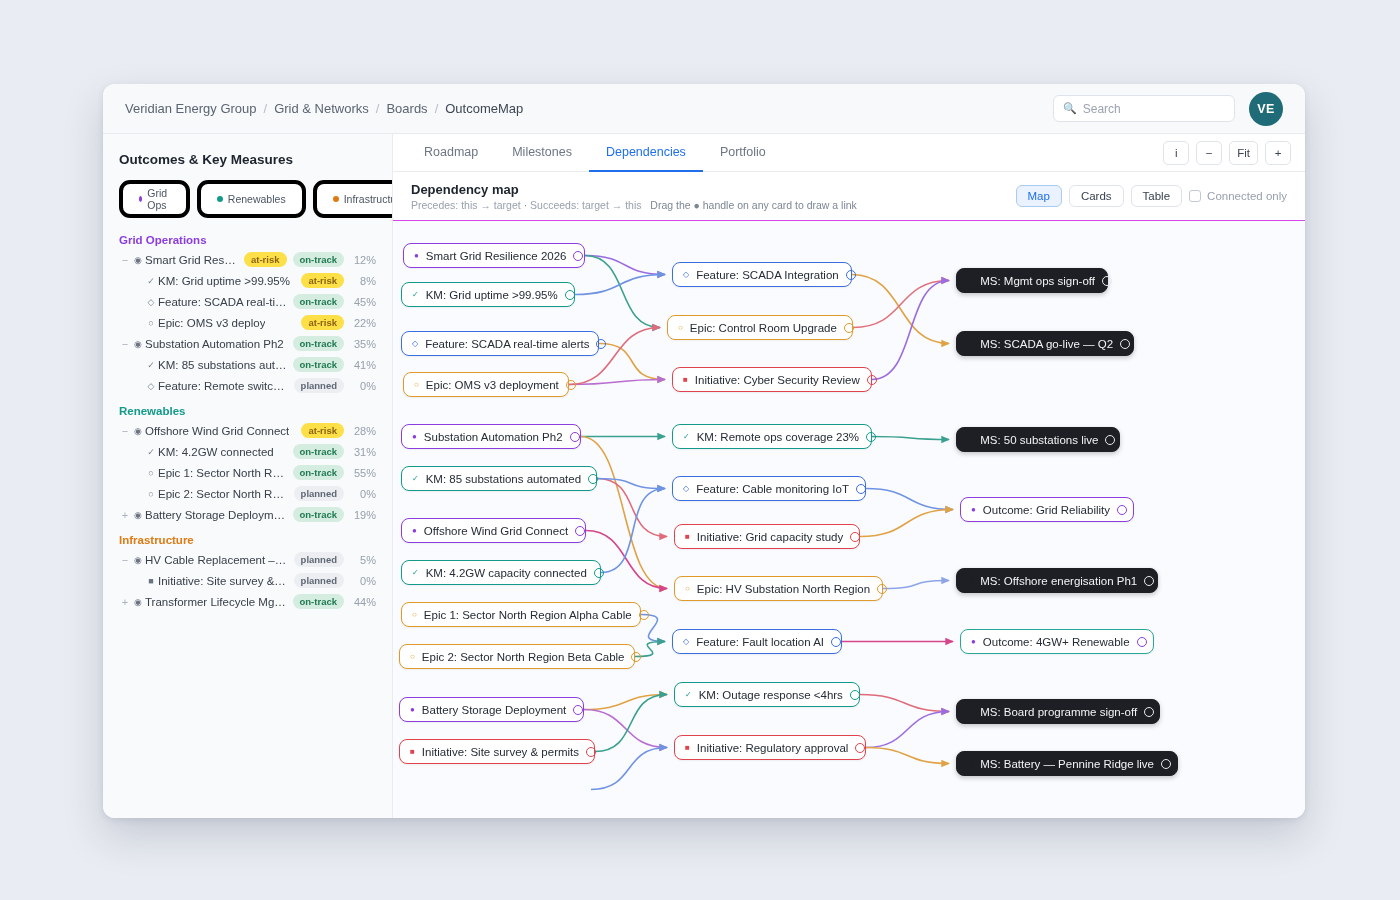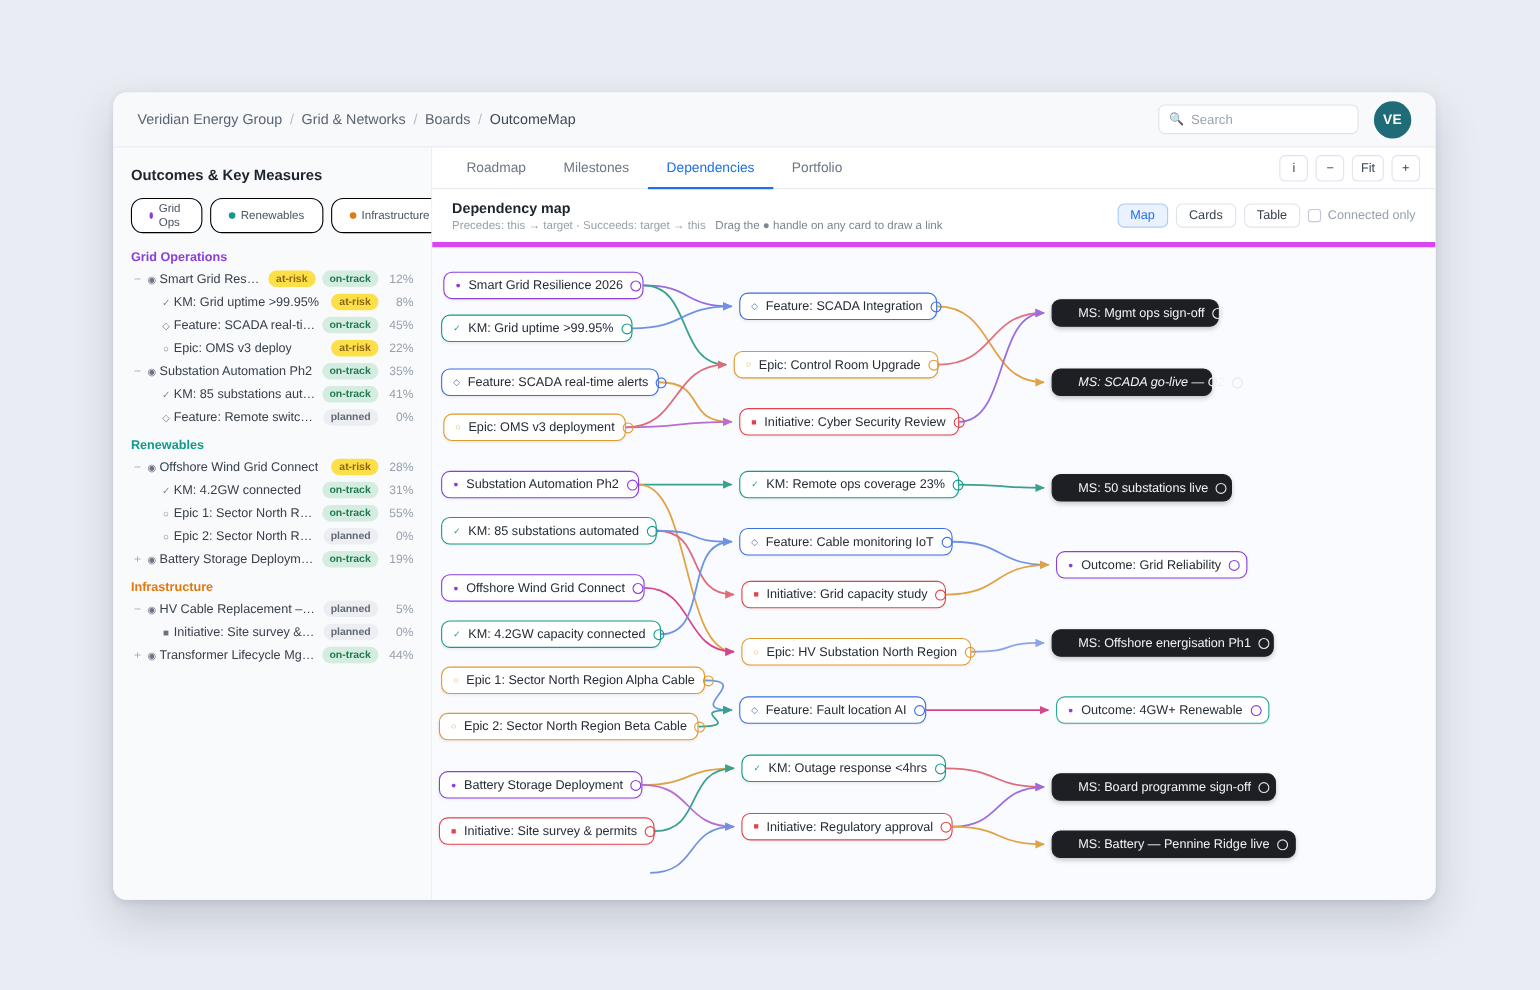--- a/index.html
+++ b/index.html
@@ -72,21 +72,21 @@
   .sidebar {
     width: 290px; flex: 0 0 290px;
     background: #f8fafb;
     border-right: 1px solid #e8ecf1;
     padding: 18px 16px 0 16px;
     overflow: hidden;
   }
   .side-title { font-size: 13.5px; font-weight: bold; color: #1d242e; margin-bottom: 13px; }
   .chips { display: flex; gap: 7px; margin-bottom: 16px; }
   .chip {
-    border: 1px solid #000000; background: #fff; border-radius: 11px;
+    border: 4px solid #000000; background: #fff; border-radius: 11px;
     font-size: 10.5px; color: #4b5563; padding: 3px 16px;
     display: flex; align-items: center; gap: 5px; cursor: pointer;
   }
   .dot { width: 6px; height: 6px; border-radius: 50%; display: inline-block; }
   .grp-head { font-size: 11.5px; font-weight: bold; margin: 9px 0 3px 0; }
   .row {
     display: flex; align-items: center; height: 21px;
     font-size: 11.5px; color: #39404b; cursor: pointer;
   }
   .twisty { width: 12px; color: #aab2bd; font-size: 11px; flex: 0 0 12px; text-align: center; }
@@ -113,21 +113,21 @@
   }
   .tab.active { color: #1f6feb; border-bottom-color: #1f6feb; }
   .tabright { margin-left: auto; display: flex; align-items: center; gap: 7px; }
   .sqbtn {
     min-width: 26px; height: 24px; border: 1px solid #dfe4ea; border-radius: 5px;
     background: #fff; font-size: 11.5px; color: #3c4553; display: flex;
     align-items: center; justify-content: center; padding: 0 7px; cursor: pointer;
   }
 
   .maphead {
-    padding: 10px 18px 9px 18px; border-bottom: 5px solid #d946ef;
+    padding: 10px 18px 9px 18px; border-bottom: 1px solid #d946ef;
     display: flex; align-items: flex-start;
   }
   .maphead h2 { font-size: 13px; font-weight: bold; color: #1d242e; }
   .maphead .sub { font-size: 10.5px; color: #98a1ae; margin-top: 2px; }
   .maphead .sub .b { color: #7c8694; }
   .headright { margin-left: auto; display: flex; align-items: center; gap: 7px; padding-top: 3px; }
   .segbtn {
     border: 1px solid #dfe4ea; border-radius: 6px; background: #fff;
     font-size: 11.5px; color: #39414e; padding: 4px 11px; cursor: pointer;
   }
@@ -550,21 +550,21 @@
             <div class="node" style="left: 281px; top: 514px; width: 192px; border-color: rgb(224, 67, 75);">
               <span class="nico" style="color:#e0434b">■</span>
               <span>Initiative: Regulatory approval</span>
               <span class="handle" style="color:#e0434b;margin-left:auto"></span>
             </div>
             <div class="node dark" style="left: 563px; top: 47px; width: 152px;">
               <span class="nico" style="color:#1e1f24">◆</span>
               <span>MS: Mgmt ops sign-off</span>
               <span class="handle" style="color:#e7e9ec;margin-left:auto"></span>
             </div>
-            <div class="node dark" style="left: 563px; top: 110px; width: 146px; font-style: italic;">
+            <div class="node dark" style="left: 563px; top: 110px; width: 178px;">
               <span class="nico" style="color:#1e1f24">◆</span>
               <span>MS: SCADA go-live — Q2</span>
               <span class="handle" style="color:#e7e9ec;margin-left:auto"></span>
             </div>
             <div class="node dark" style="left: 563px; top: 206px; width: 164px;">
               <span class="nico" style="color:#1e1f24">◆</span>
               <span>MS: 50 substations live</span>
               <span class="handle" style="color:#e7e9ec;margin-left:auto"></span>
             </div>
             <div class="node" style="left: 567px; top: 276px; width: 174px; border-color: rgb(139, 61, 222);">

